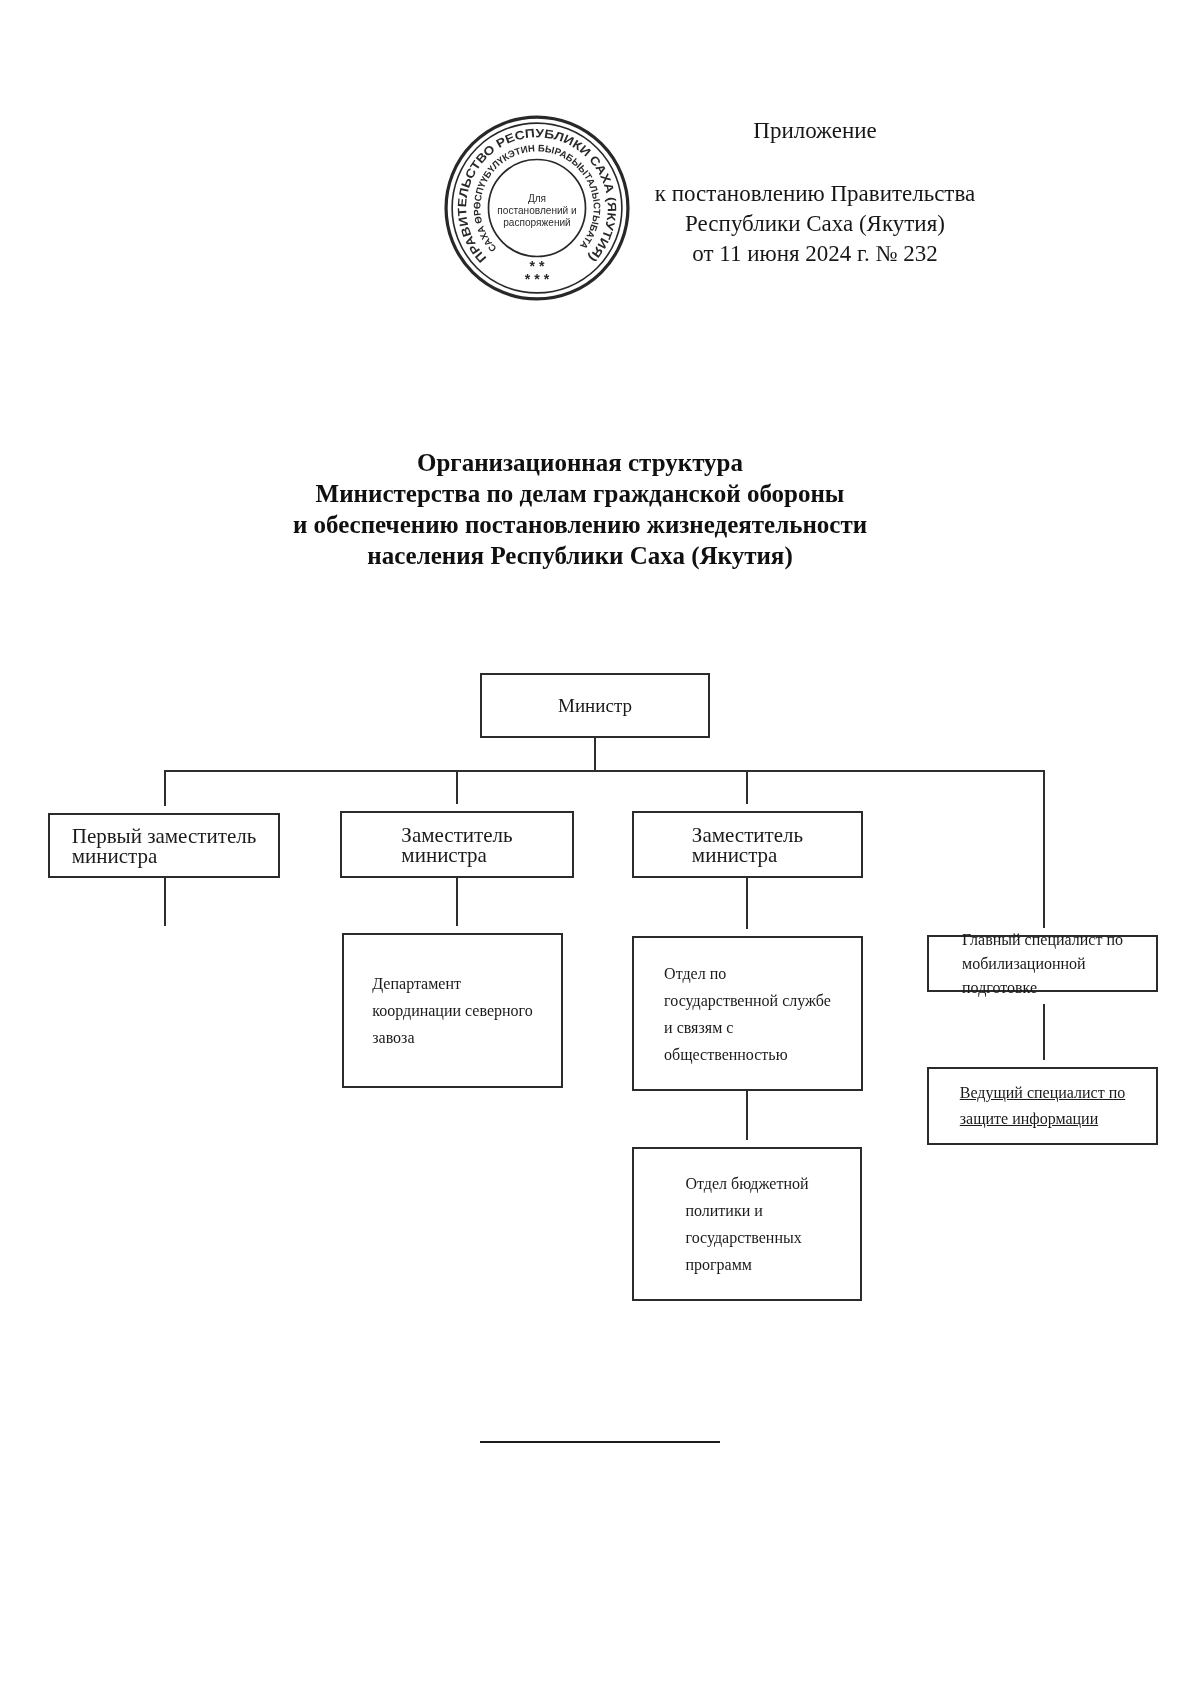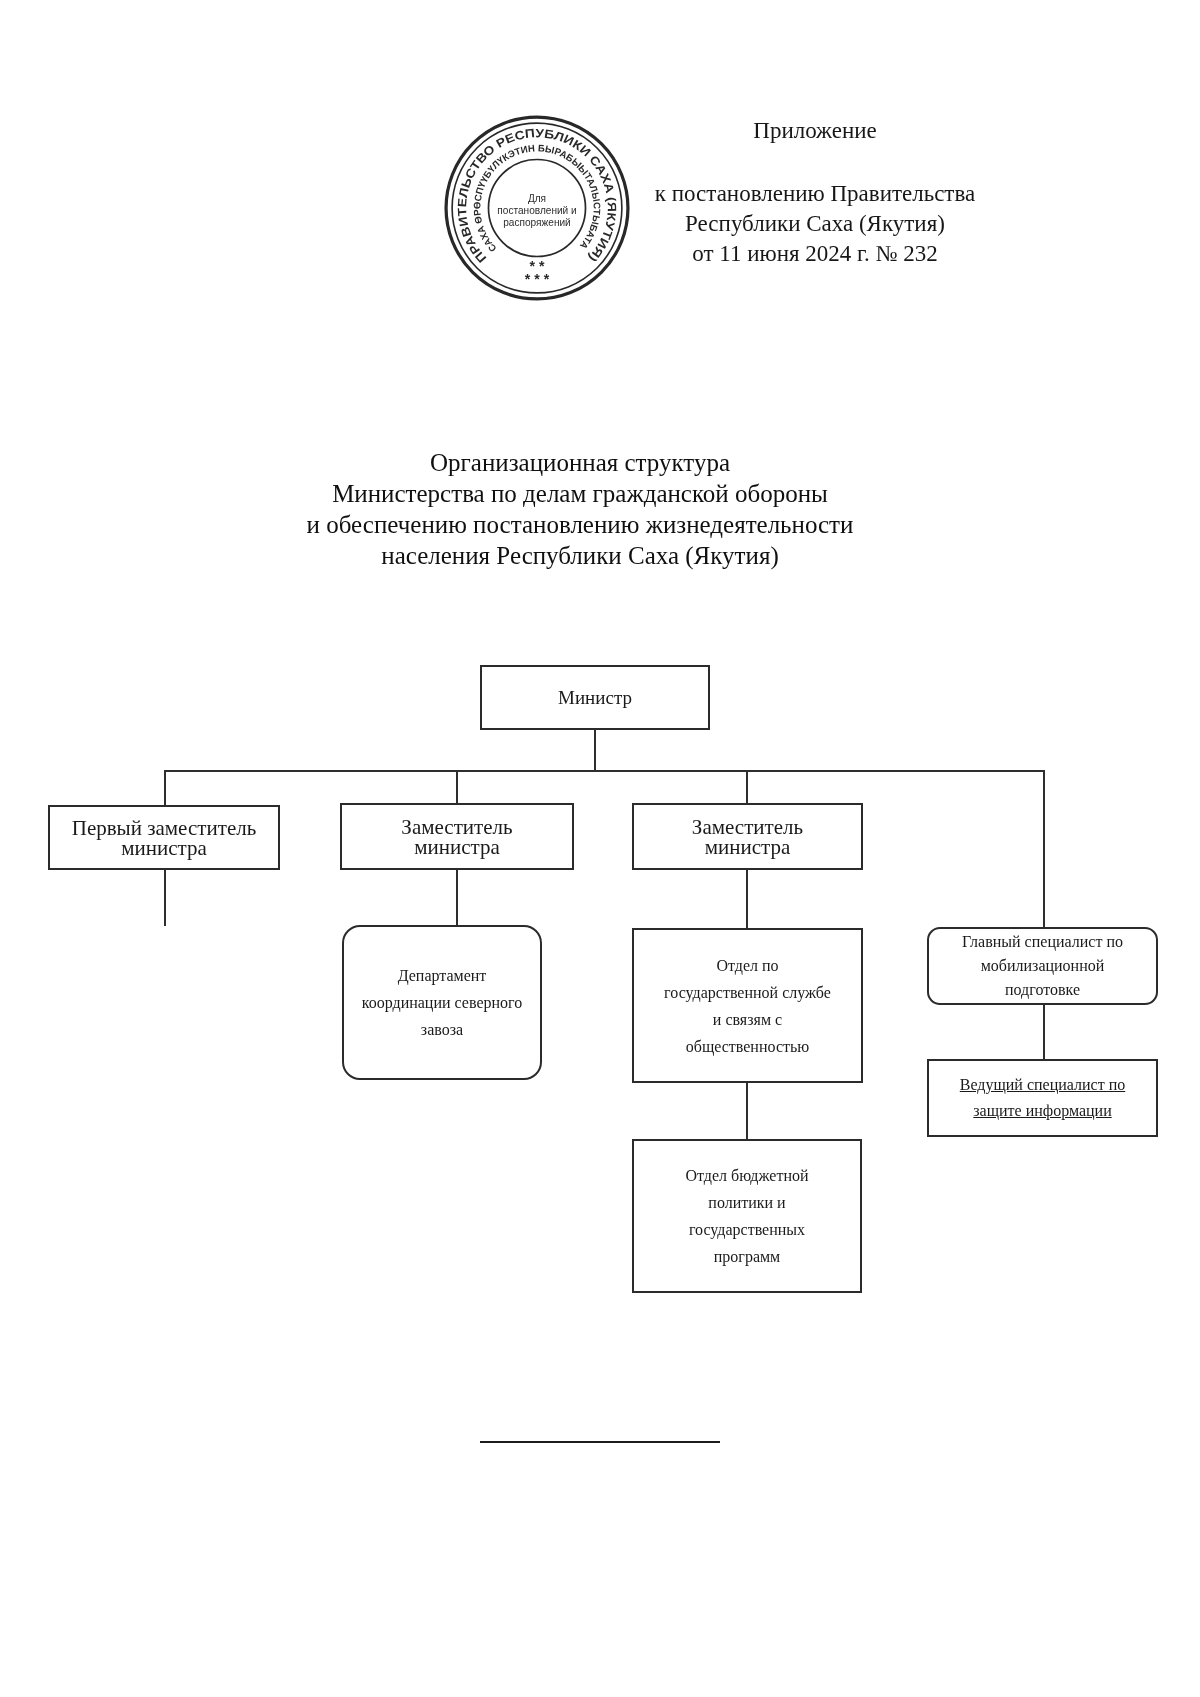--- a/index.html
+++ b/index.html
@@ -15,29 +15,29 @@
   }
   .annotation .line1 { margin-bottom:33px; }
 
   
   .stamp { position:absolute; left:441px; top:112px; width:192px; height:192px; opacity:0.92; }
   .stamp text { font-family:"Liberation Sans", sans-serif; fill:#151515; }
 
   
   .doc-title {
     position:absolute; left:120px; top:447px; width:920px;
-    text-align:center; font-weight:normal; font-size:25px; line-height:31px; color:#101010;
+    text-align:center; font-weight:bold; font-size:25px; line-height:31px; color:#101010;
   }
 
   
   .org-box {
     position:absolute; box-sizing:border-box; background:#ffffff;
     border:2px solid #2b2b2b;
     display:flex; align-items:center; justify-content:center;
-    text-align:center; color:#1a1a1a;
+    text-align:left; color:#1a1a1a;margin-top:8px;
   }
   .org-box .label { white-space:pre-line; padding:2px 4px; }
   .fs19 { font-size:19px; }
   .fs17 { font-size:21px; line-height:20px; }
   .fs16 { font-size:16px; line-height:25px; }
   .lh27 { line-height:27px; }
   .lh24 { line-height:24px; }
   .lh26 { line-height:26px;text-decoration:underline; }
 
   
@@ -110,34 +110,34 @@
     <div class="label">Заместитель
 министра</div>
   </div>
 
   <div class="org-box fs17" style="left:632px; top:803px; width:231px; height:67px;">
     <div class="label">Заместитель
 министра</div>
   </div>
 
 
-  <div class="org-box fs16 lh27" style="left:342px; top:925px; width:200px; height:155px;border-radius:18px;">
+  <div class="org-box fs16 lh27" style="left:342px; top:925px; width:221px; height:155px;">
     <div class="label">Департамент
 координации северного
 завоза</div>
   </div>
 
   <div class="org-box fs16 lh27" style="left:632px; top:928px; width:231px; height:155px;">
     <div class="label">Отдел по
 государственной службе
 и связям с
 общественностью</div>
   </div>
 
-  <div class="org-box fs16 lh24" style="left:927px; top:927px; width:231px; height:78px;border-radius:13px;">
+  <div class="org-box fs16 lh24" style="left:927px; top:927px; width:231px; height:57px;">
     <div class="label">Главный специалист по
 мобилизационной
 подготовке</div>
   </div>
 
   <div class="org-box fs16 lh26" style="left:927px; top:1059px; width:231px; height:78px;">
     <div class="label">Ведущий специалист по
 защите информации</div>
   </div>
 

